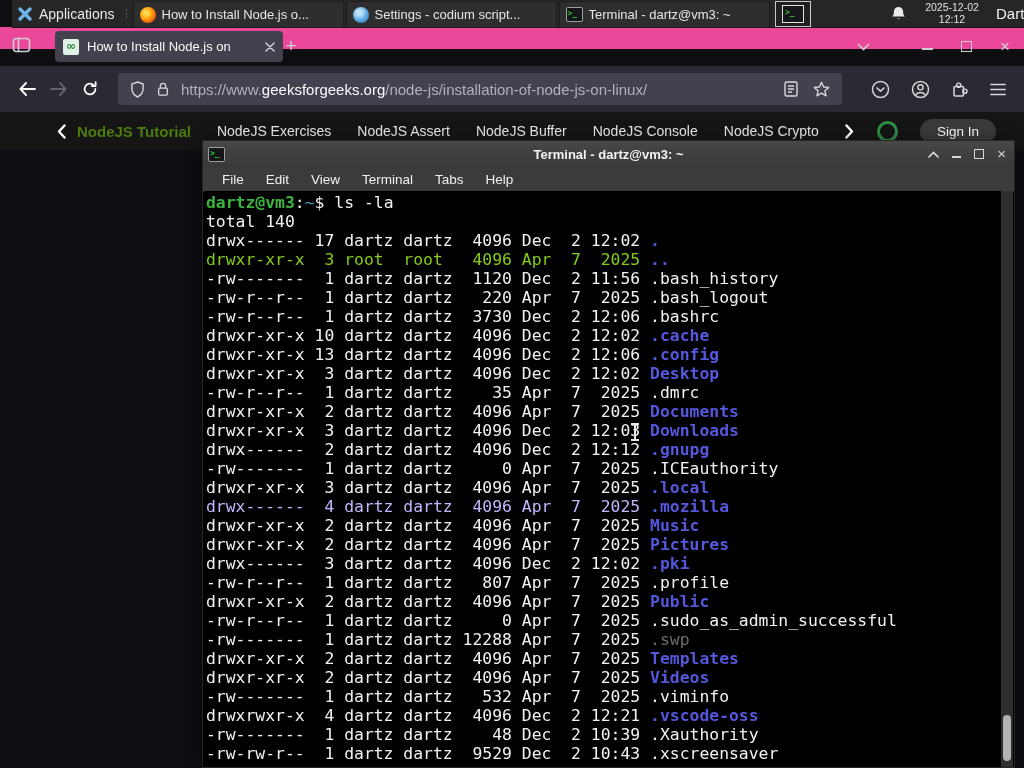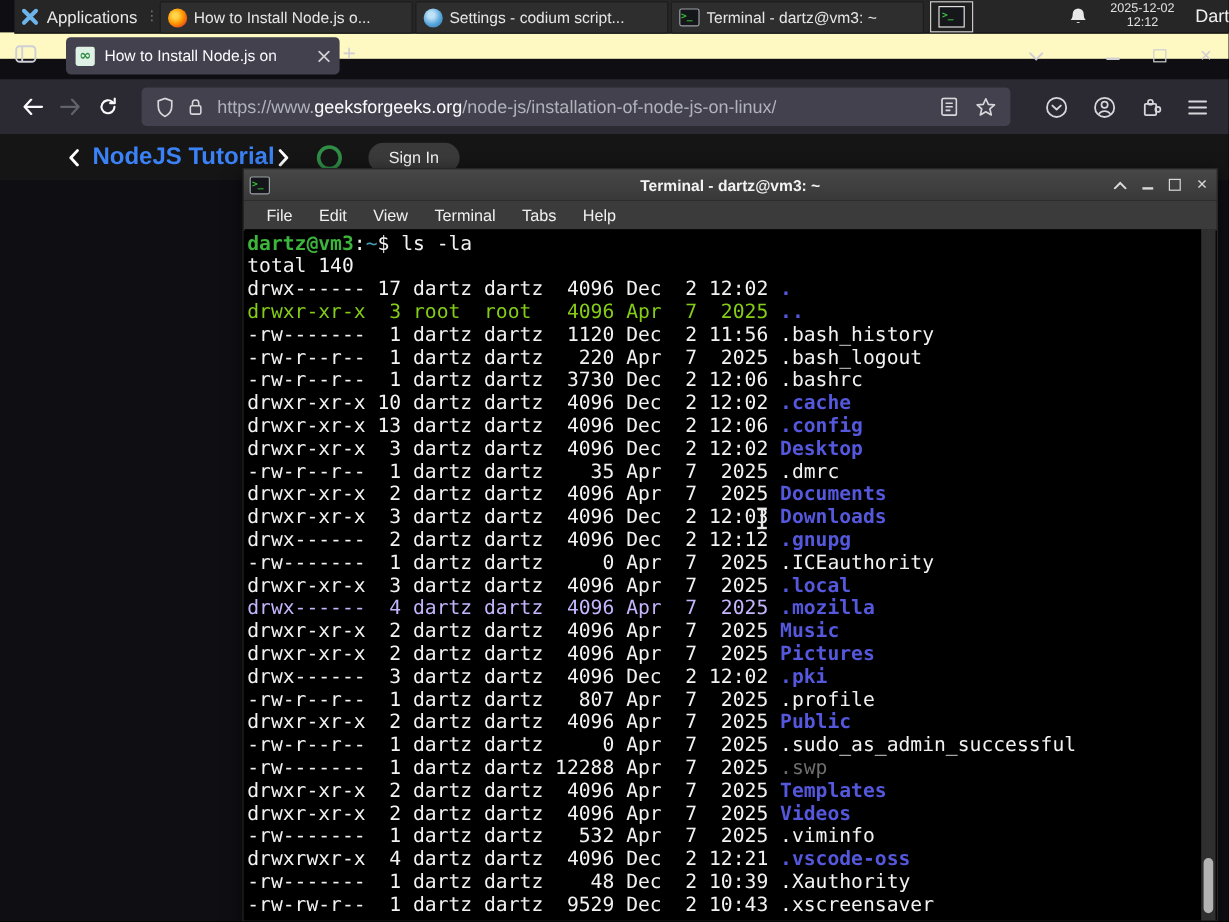--- a/index.html
+++ b/index.html
@@ -25,21 +25,21 @@
   .tray-term{position:absolute;left:763px;top:1px;width:34px;height:24px;border:1px solid #c9c9c9;background:#202020;
              display:flex;align-items:center;justify-content:center;}
   .tray-inner{width:20px;height:16px;border:1px solid #e0e0e0;background:#15171b;position:relative;}
   .tray-inner::before{content:">_";position:absolute;left:2px;top:2px;font:700 8px "DejaVu Sans Mono",monospace;color:#3fc43f;}
   .bell{position:absolute;left:878px;top:5px;}
   .clock{position:absolute;left:901px;top:2px;width:78px;display:flex;flex-direction:column;align-items:center;
          color:#e0e0e0;font-size:10.5px;line-height:11.5px;}
   .pn-user{position:absolute;left:984px;top:5px;color:#f0f0f0;font-size:15px;}
 
   
-  #tabbar{position:absolute;left:0;top:27px;width:1024px;height:22px;background:#fef9c3;}
+  #tabbar{position:absolute;left:0;top:27px;width:1024px;height:22px;background:#ec4899;}
   .fxview{position:absolute;left:12px;top:10px;}
   .tab{position:absolute;left:55px;top:4px;width:212px;height:31px;background:#42414d;border-radius:4px;
        display:flex;align-items:center;padding:0 8px;gap:8px;}
   .gfg-favicon{flex:0 0 16px;width:16px;height:16px;border-radius:2px;background:#dff0e4;
        display:flex;align-items:center;justify-content:center;color:#2f8d46;font:700 12px "DejaVu Sans",sans-serif;}
   .gfg-favicon::before{content:"∞";margin-top:-1px;}
   .tab-title{flex:1;color:#fbfbfe;font-size:13px;white-space:nowrap;overflow:hidden;
        -webkit-mask-image:linear-gradient(90deg,#000 82%,transparent);mask-image:linear-gradient(90deg,#000 82%,transparent);}
   .newtab{position:absolute;left:280px;top:9px;width:22px;height:22px;color:#d0cfd4;font-size:19px;
           display:flex;align-items:center;justify-content:center;border-radius:4px;}
@@ -60,21 +60,21 @@
           display:flex;align-items:center;padding:0 12px;box-sizing:border-box;gap:11px;}
   .url-text{font-size:15px;white-space:nowrap;overflow:hidden;}
   .url-dim{color:#b1b1bb;} .url-domain{color:#fbfbfe;}
   .urlbar-right{margin-left:auto;display:flex;align-items:center;gap:15px;}
   .tb-right{margin-left:auto;display:flex;align-items:center;gap:21px;padding-right:6px;}
 
   
   #sitenav{position:absolute;left:0;top:112px;width:1024px;height:38px;background:#151515;
            display:flex;align-items:center;box-sizing:border-box;padding:0 28px 0 57px;color:#ececec;}
   .nav-back{display:flex;align-items:center;gap:11px;flex:0 0 auto;}
-  .nav-back-label{font-size:20px;font-weight:700;color:#3b82f6;white-space:nowrap;}
+  .nav-back-label{font-size:15px;font-weight:700;color:#4d7c0f;white-space:nowrap;}
   .nav-links{display:flex;gap:26px;margin-left:26px;flex:1;overflow:hidden;white-space:nowrap;}
   .nav-link{font-size:14px;color:#e6e6e6;}
   .nav-right{display:flex;align-items:center;gap:22px;flex:0 0 auto;margin-left:2px;}
   .search-ring{width:15px;height:15px;border:3px solid #2f8d46;border-radius:50%;}
   .signin{background:#3a3a3a;color:#f5f5f5;font-size:13.5px;padding:5px 17px;border-radius:15px;}
 
   
   #page{position:absolute;left:0;top:150px;width:1024px;height:618px;background:#0f0e13;}
 
   
@@ -226,20 +226,28 @@
     </div>
   </div>
 
   <div id="sitenav">
     <div class="nav-back">
       <svg width="9" height="15" viewBox="0 0 9 15">
         <path d="M7.5 1.5 L2 7.5 L7.5 13.5" stroke="#ffffff" stroke-width="2.4" fill="none" stroke-linecap="round" stroke-linejoin="round"></path>
       </svg>
       <span class="nav-back-label">NodeJS Tutorial</span>
     </div>
+    <div class="nav-links" id="nav-links">
+        <span class="nav-link">NodeJS Exercises</span>
+        <span class="nav-link">NodeJS Assert</span>
+        <span class="nav-link">NodeJS Buffer</span>
+        <span class="nav-link">NodeJS Console</span>
+        <span class="nav-link">NodeJS Crypto</span>
+        <span class="nav-link">NodeJS DNS</span>
+      </div>
     <div class="nav-right">
       <svg width="11" height="15" viewBox="0 0 9 15">
         <path d="M1.5 1.5 L7 7.5 L1.5 13.5" stroke="#ffffff" stroke-width="2.4" fill="none" stroke-linecap="round" stroke-linejoin="round"></path>
       </svg>
       <div class="search-ring"></div>
       <div class="signin">Sign In</div>
     </div>
   </div>
 
   <div id="page"></div>

